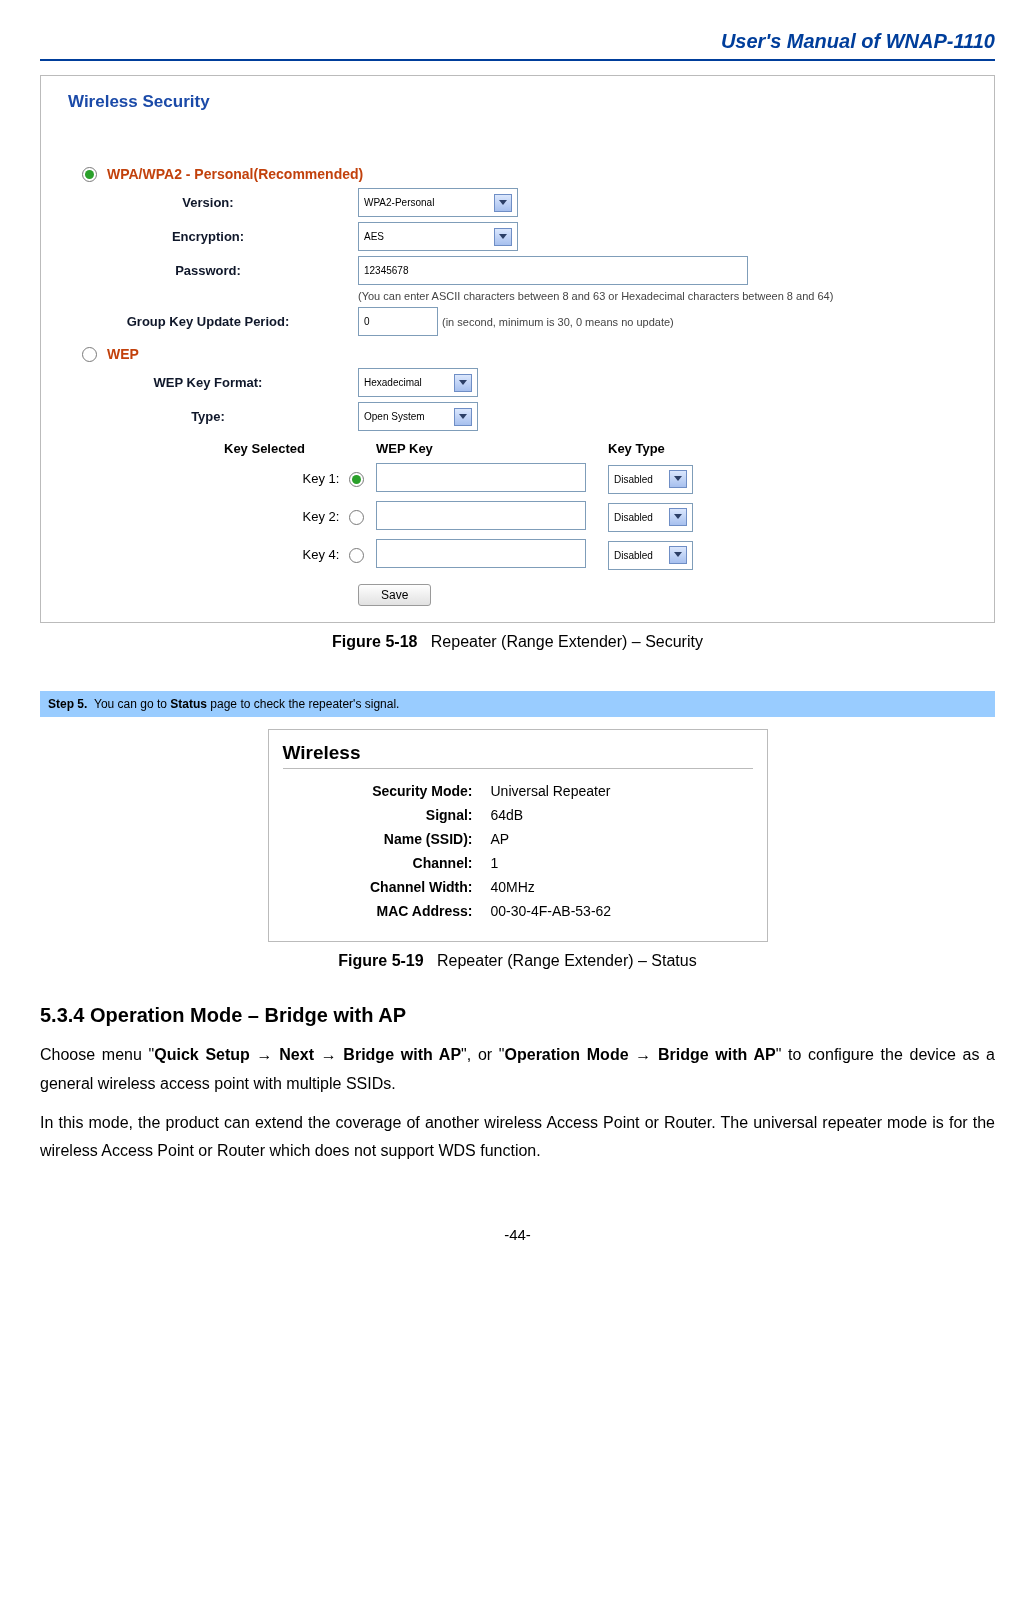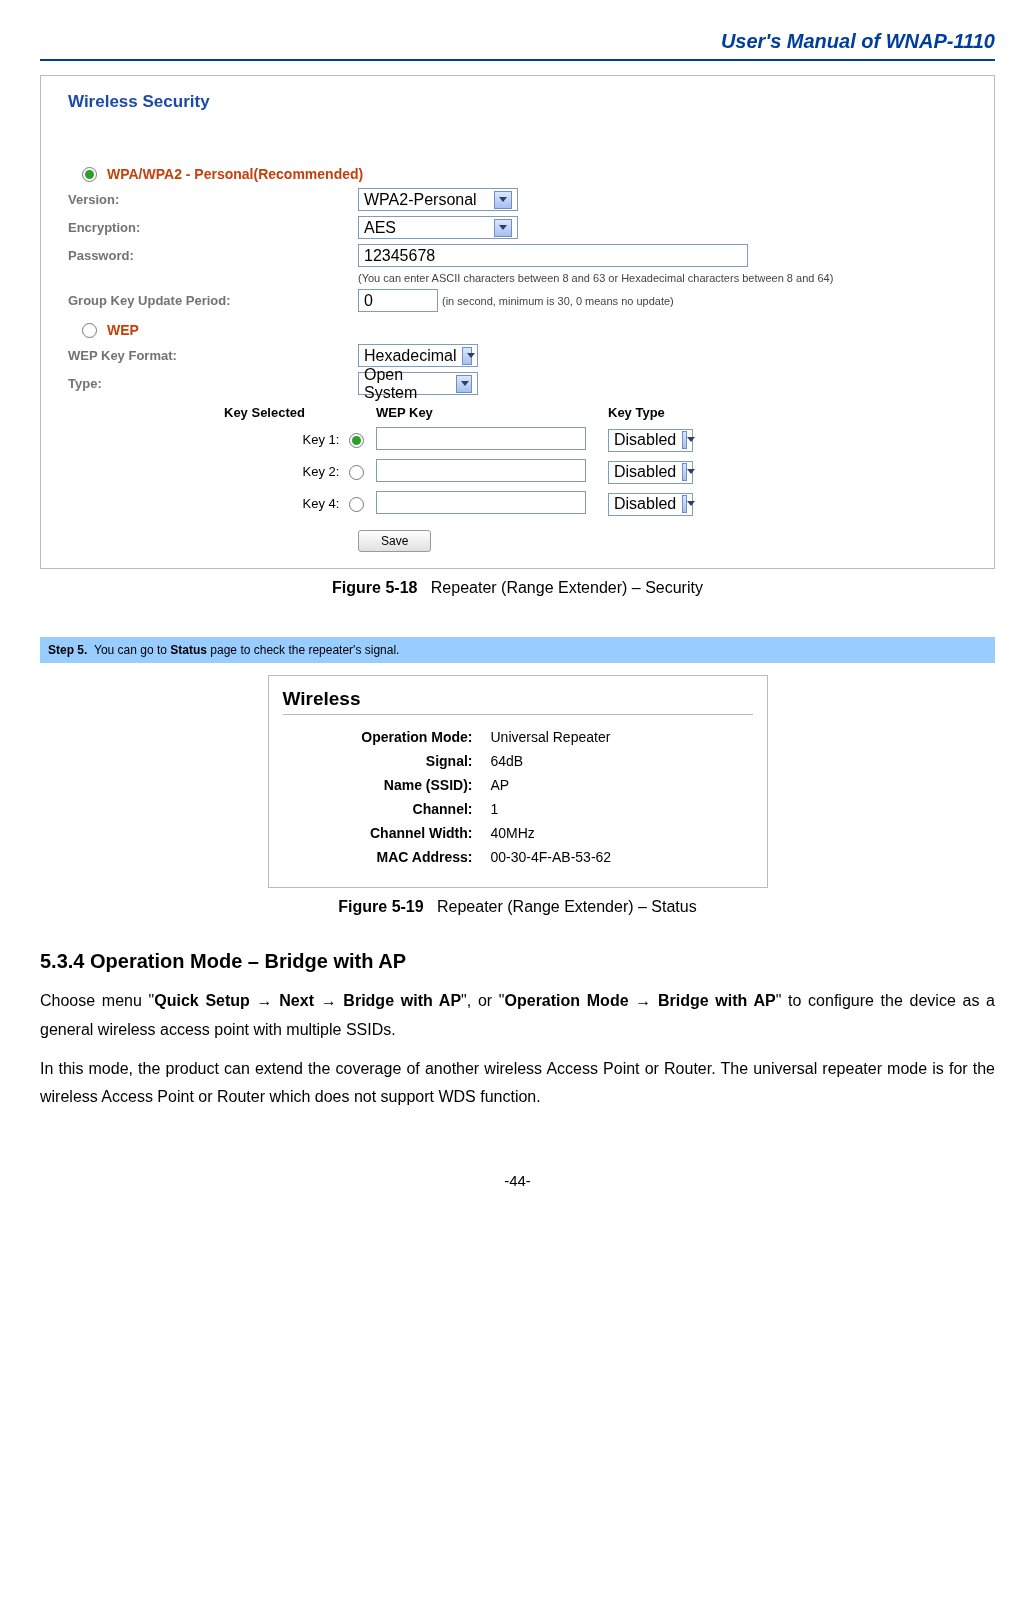--- a/index.html
+++ b/index.html
@@ -61,30 +61,30 @@
     border-radius: 50%;
   }
   .form-row {
     display: flex;
     align-items: center;
     margin: 5px 0;
     font-size: 13px;
   }
   .form-label {
     flex: 0 0 280px;
-    text-align: left;
+    text-align: center;
     font-weight: bold;
     padding-right: 10px;
-    color: #737373;
+    color: #0f172a;
   }
   .fake-select, .fake-input {
     border: 1px solid #7f9db9;
     background: #fff;
-    font-size: 16px;
-    height: 23px;
+    font-size: 10px;
+    height: 29px;
     padding: 2px 5px;
     box-sizing: border-box;
     display: inline-flex;
     align-items: center;
   }
   .fake-select { justify-content: space-between; }
   .sel-arrow {
     display:inline-block;
     width:16px; height:16px;
     background: linear-gradient(#dbe7fd,#a7c0ee);
@@ -311,21 +311,21 @@
     <b>Figure 5-18</b>&nbsp;&nbsp;&nbsp;<span>Repeater (Range Extender) – Security</span>
   </div>
 
   <div class="step-bar">
     <b>Step 5.</b>&nbsp;&nbsp;<span>You can go to </span><b>Status</b><span> page to check the repeater's signal.</span>
   </div>
 
   <div class="status-panel">
     <div class="status-title">Wireless</div>
     <div class="status-row">
-        <div class="status-label">Operation Mode:</div>
+        <div class="status-label">Security Mode:</div>
         <div>Universal Repeater</div>
       </div>
     <div class="status-row">
         <div class="status-label">Signal:</div>
         <div>64dB</div>
       </div>
     <div class="status-row">
         <div class="status-label">Name (SSID):</div>
         <div>AP</div>
       </div>

